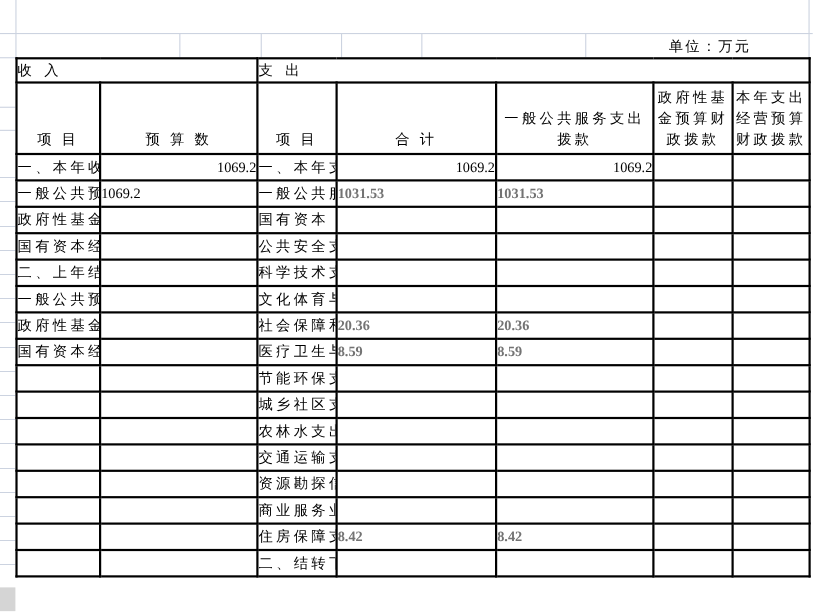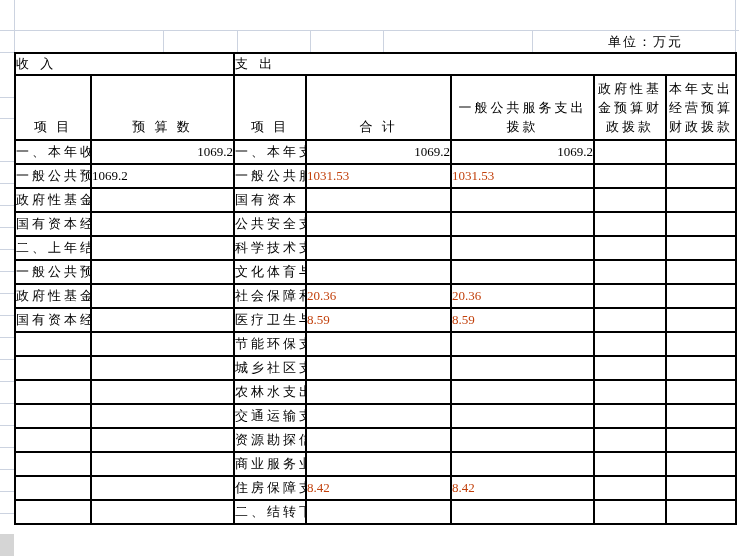--- a/index.html
+++ b/index.html
@@ -18,21 +18,21 @@
   
   table#grid{position:absolute;left:14px;top:52px;width:721px;border-collapse:collapse;table-layout:fixed;}
   #grid td{border:2px solid #000;padding:0;overflow:hidden;white-space:nowrap;
            font-size:13px;height:22px;}
   #grid tr.hrow1 td{height:20px;letter-spacing:4px;vertical-align:middle;}
   #grid tr.hrow2 td{height:60px;text-align:center;letter-spacing:3px;vertical-align:bottom;
                     padding-bottom:3px;white-space:pre-line;line-height:19px;}
   td.it{text-align:left;padding-left:2px;letter-spacing:3px;}
   td.nr{text-align:right;padding-right:2px;}
   td.nl{text-align:left;padding-left:1px;}
-  td.rl{text-align:left;padding-left:1px;color:#c2410c;}
+  td.rl{text-align:left;padding-left:1px;color:#737373;font-weight:bold;}
 </style>
 </head>
 <body>
 
 <div id="screen">
 
   <div class="fx" style="left:0;top:30px;width:739px;height:1px;"></div>
   <div class="fx" style="left:0;top:52px;width:14px;height:1px;"></div>
   <div class="fx" style="left:0;top:97px;width:14px;height:1px;"></div>
   <div class="fx" style="left:0;top:118px;width:14px;height:1px;"></div>

